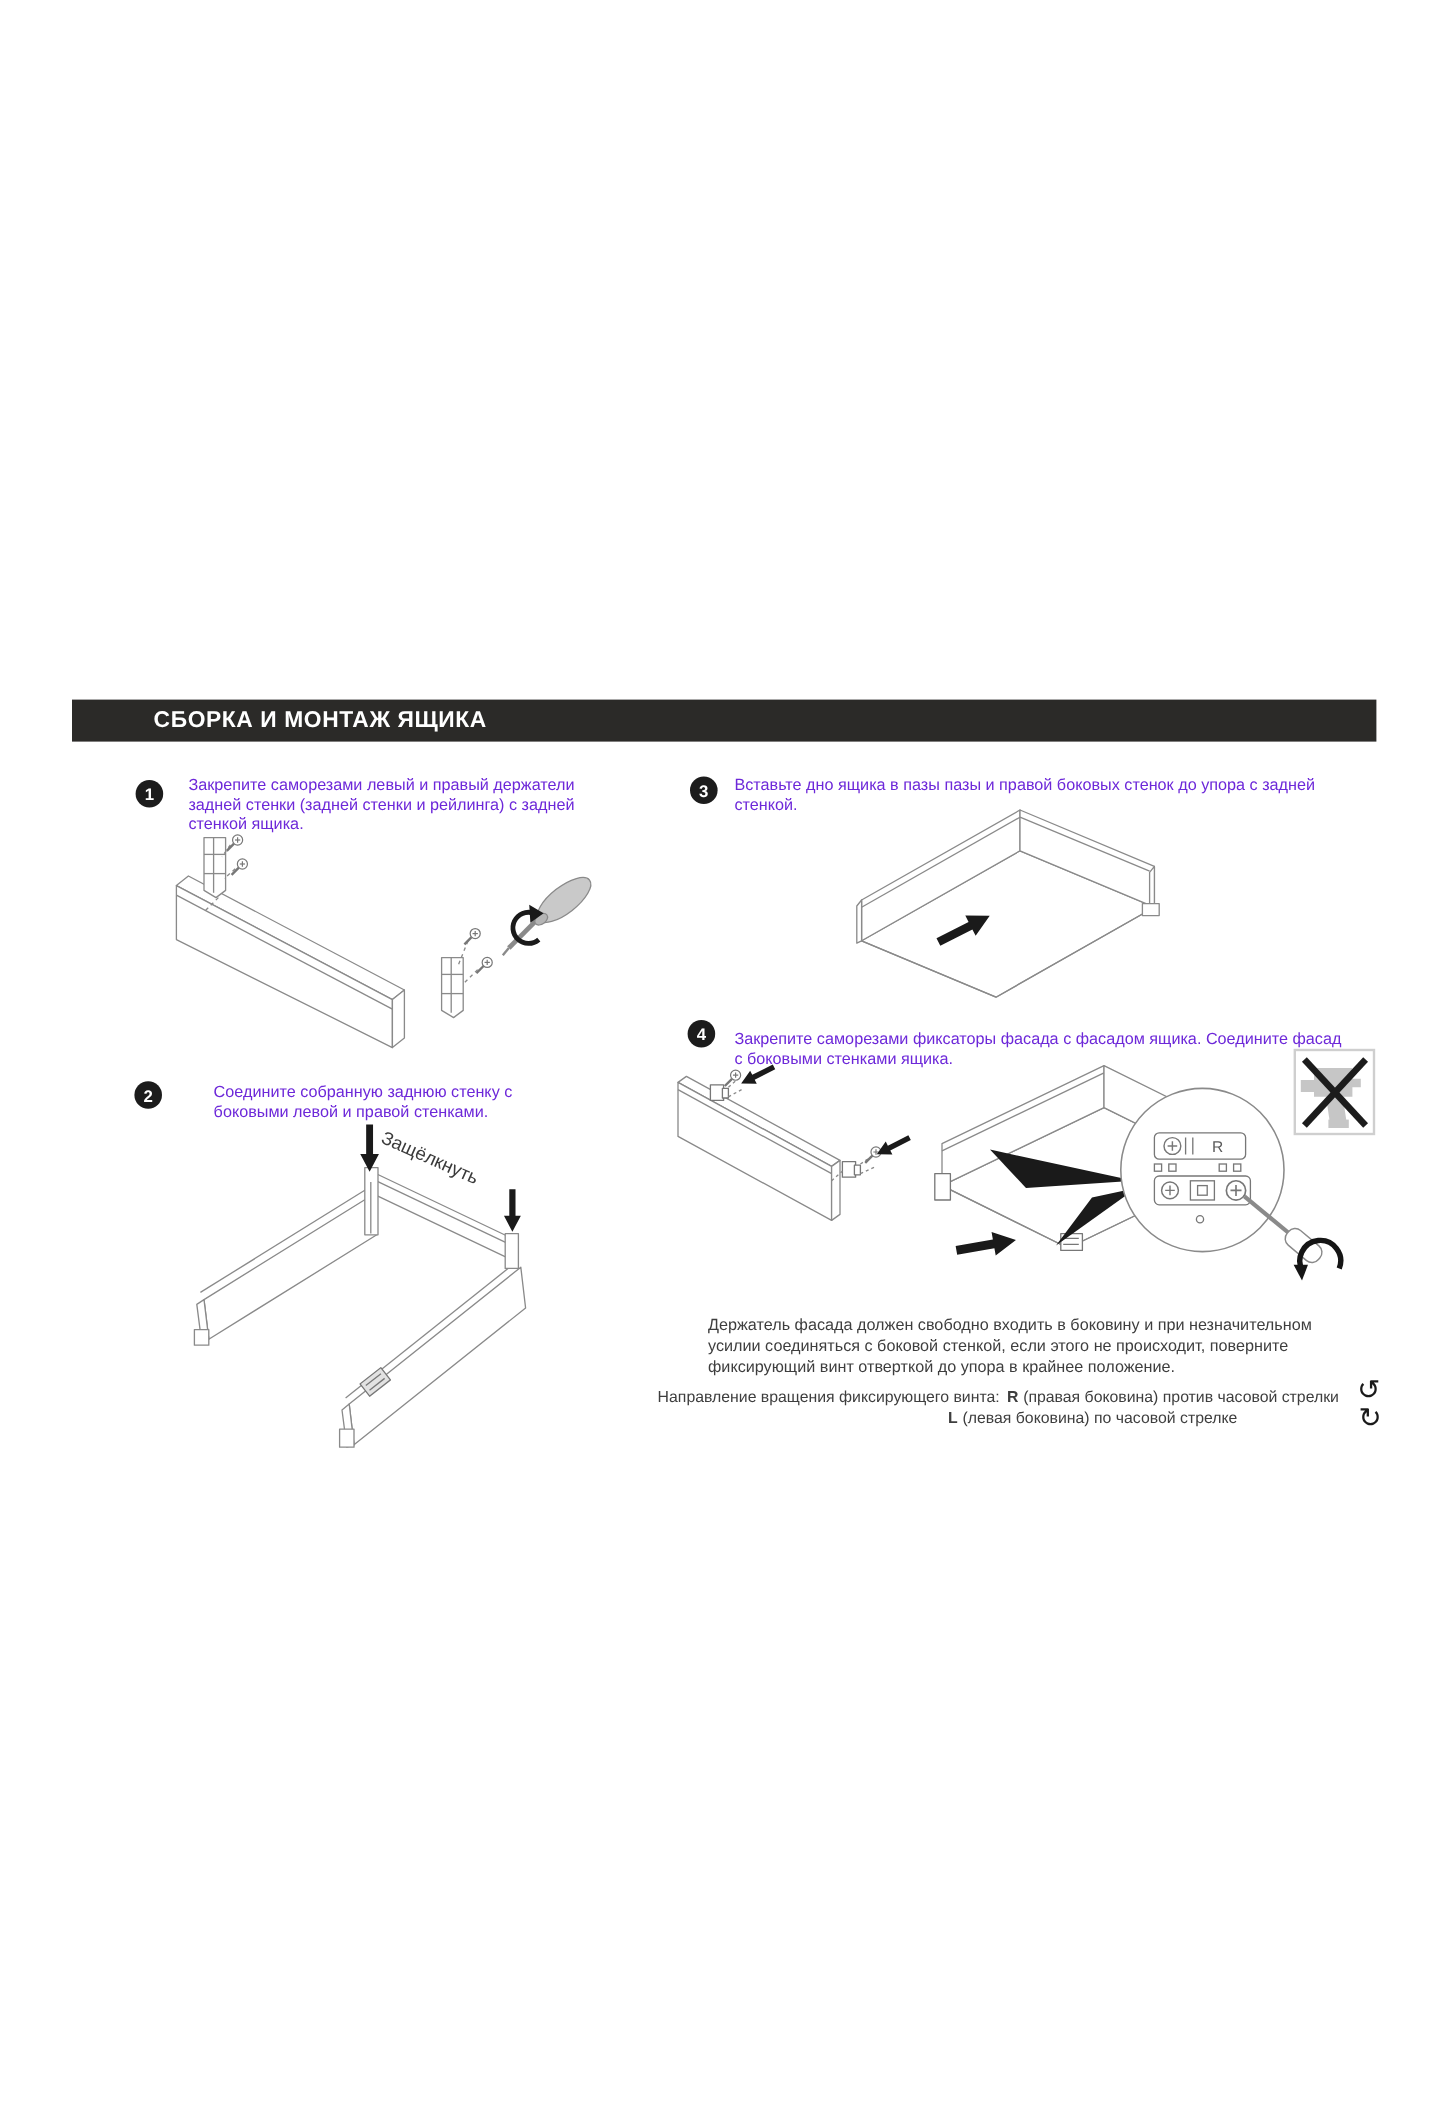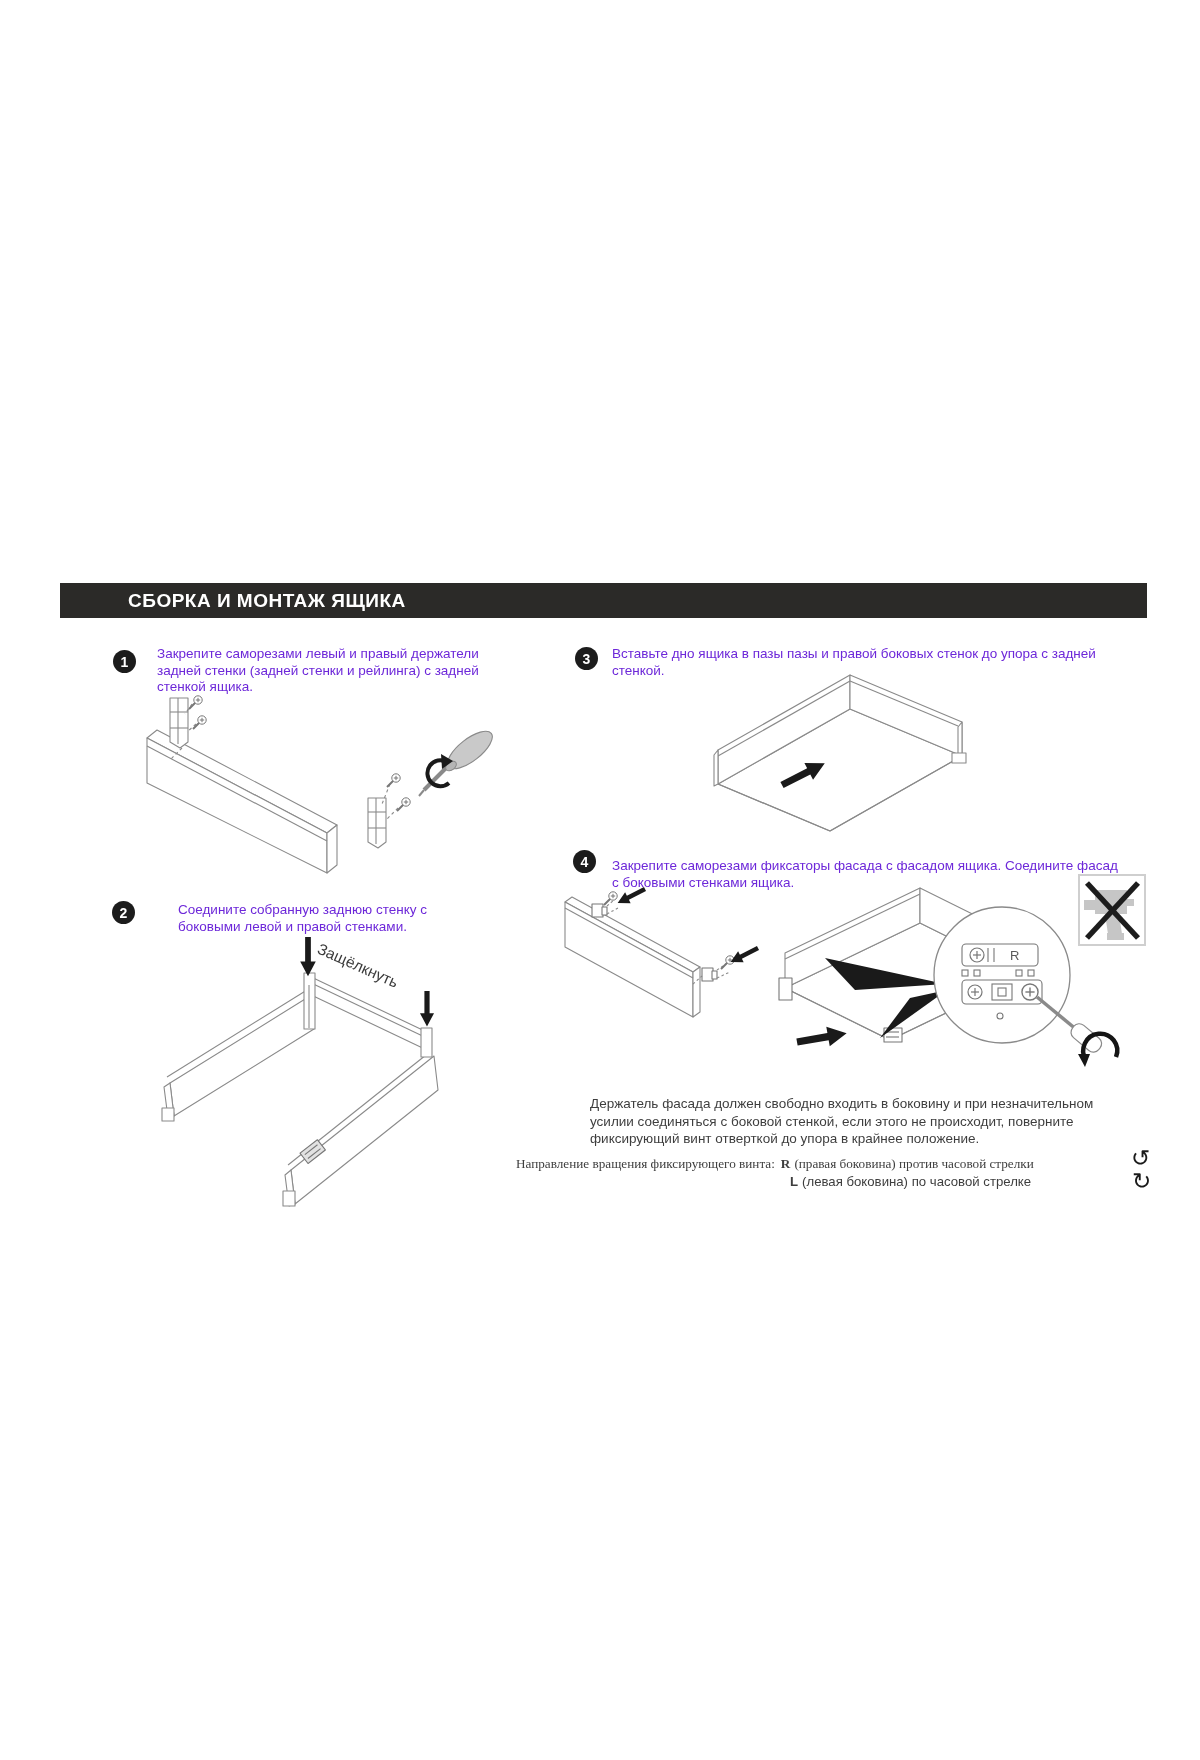--- a/index.html
+++ b/index.html
@@ -238,21 +238,21 @@
       </g>
     </g>
     <g>
       <path d="M536,182 A17,17 0 1 1 566,179" fill="none" stroke="#151515" stroke-width="4.5"></path>
       <polygon points="528,176 540,176 535,189" fill="#151515"></polygon>
     </g>
   </svg>
 
   <div class="note-text" style="left:550px;top:1095px;width:525px;margin-left:40px;">Держатель фасада должен свободно входить в боковину и при незначительном усилии соединяться с боковой стенкой, если этого не происходит, поверните фиксирующий винт отверткой до упора в крайнее положение.</div>
 
-  <div class="dir-line" style="left:516px;top:1155px;font-family:Liberation Serif, serif;">
+  <div class="dir-line" style="left:548px;top:1155px;">
     <span>Направление вращения фиксирующего винта:</span><span class="dir-key">R</span><span>(правая боковина) против часовой стрелки</span>
   </div>
   <div class="dir-line" style="left:790px;top:1173px;">
     <span class="dir-key2">L</span><span>(левая боковина) по часовой стрелке</span>
   </div>
   <span class="rot-icon" style="left:1131px;top:1147px;">↺</span>
   <span class="rot-icon" style="left:1132px;top:1170px;">↻</span>
 
 </div>
 

